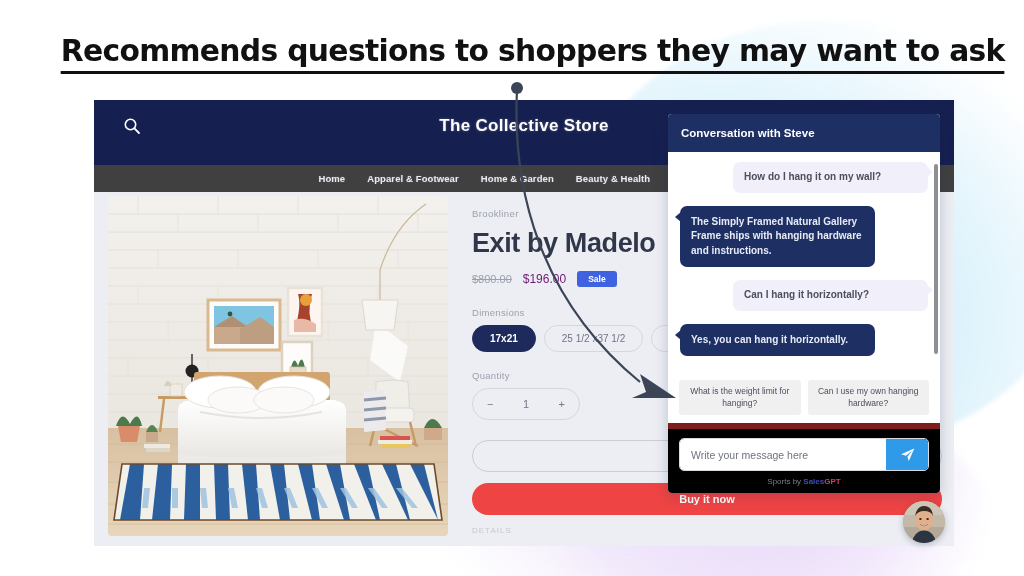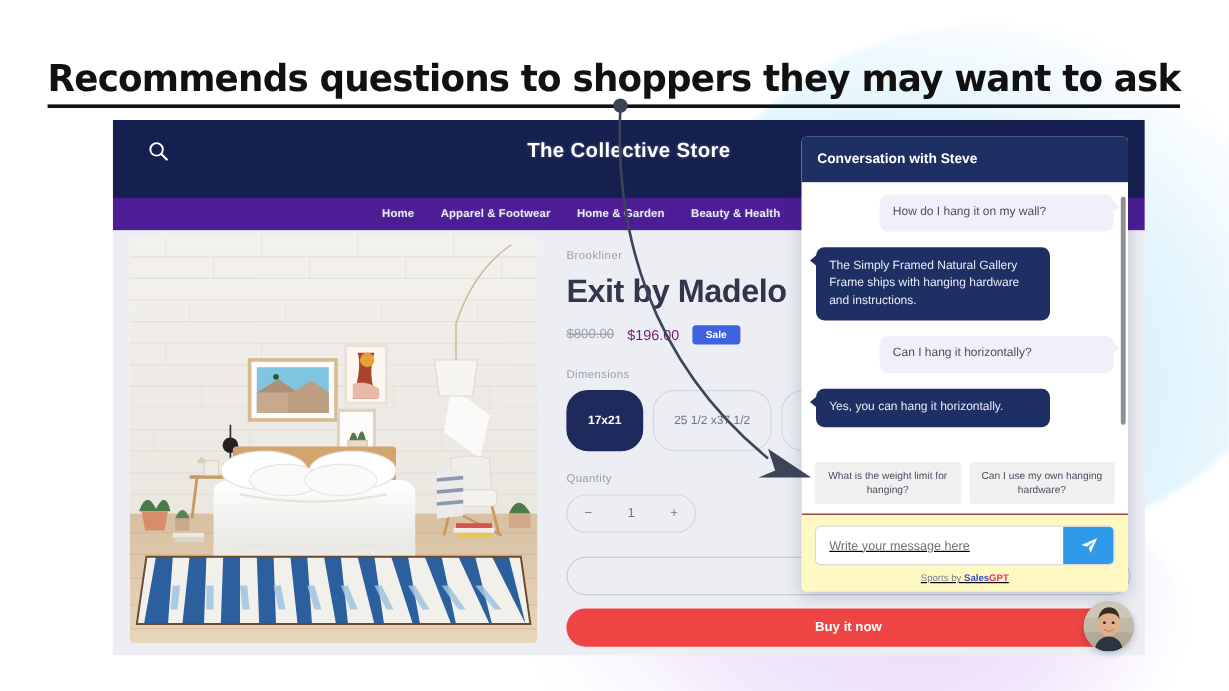--- a/index.html
+++ b/index.html
@@ -33,22 +33,22 @@
     left: 420px; bottom: -80px;
     width: 420px; height: 240px;
     border-radius: 50%;
     background: radial-gradient(ellipse at 50% 20%, #ece2fa 0%, rgba(255,255,255,0) 70%);
     filter: blur(6px);
   }
 
   
   #headline {
     position: absolute;
-    left: 0; right: 0; top: 48px;
-    text-align: center;
+    left: 0; right: 0; top: 32px;
+    text-align: right;
     z-index: 6;
   }
   #headline .h-text {
     display: inline-block;
     font-family: "DejaVu Sans", sans-serif;
     font-size: 31px;
     font-weight: 700;
     letter-spacing: -0.7px;
     color: #111111;
     border-bottom: 3px solid #111111;
@@ -79,21 +79,21 @@
     font-weight: 700;
     letter-spacing: 0.3px;
     text-shadow: 0 0 3px rgba(255,255,255,.25);
   }
   #search-icon-wrap {
     position: absolute; left: 28px; top: 16px;
     width: 20px; height: 20px;
   }
   #store-navbar {
     height: 27px;
-    background: #4c1d95;
+    background: #404040;
     display: flex;
     justify-content: center;
     align-items: center;
     gap: 22px;
     padding-left: 60px;
   }
   .nav-link {
     color: #e8ebf5;
     font-size: 9.5px;
     font-weight: 700;
@@ -132,21 +132,21 @@
   #price-old { font-size: 11px; color: #9ba0ad; text-decoration: line-through; }
   #price-new { font-size: 12px; color: #701a75; }
   #sale-badge {
     background: #3f62e0; color: #fff; font-size: 8.5px; font-weight: 700;
     padding: 3px 11px; border-radius: 3px;
   }
   .field-label { font-size: 9.5px; color: #9ba0ad; margin-bottom: 7px; letter-spacing: .3px; }
   #dimension-chips { display: flex; gap: 8px; margin-bottom: 18px; }
   .dim-chip {
     border: 1px solid #d3d7e0; border-radius: 18px;
-    padding: 19px 17px; font-size: 10px; color: #6e7489; background: transparent;
+    padding: 7px 17px; font-size: 10px; color: #6e7489; background: transparent;
     white-space: nowrap;
   }
   .dim-chip.selected { background: #1e2a5c; color: #fff; border-color: #1e2a5c; font-weight: 700; }
   #qty-stepper {
     width: 108px; height: 32px; border: 1px solid #d3d7e0; border-radius: 18px;
     display: flex; align-items: center; justify-content: space-between;
     padding: 0 14px; margin-bottom: 20px;
   }
   #qty-stepper span { font-size: 11px; color: #72788c; }
   .cta {
@@ -173,21 +173,21 @@
   }
   #chat-header {
     height: 38px; background: #1e2f63; color: #fff;
     display: flex; align-items: center; padding-left: 13px;
     font-size: 11.5px; font-weight: 700; flex: 0 0 auto;
   }
   #chat-scroll {
     flex: 1 1 auto; position: relative; padding: 10px 12px 4px 12px;
     overflow: hidden; background: #fff;
   }
-  .msg { max-width: 195px; font-size: 10px; line-height: 1.45; margin-bottom: 13px; position: relative; }
+  .msg { max-width: 195px; font-size: 10px; line-height: 1.45; margin-bottom: 13px; position: relative; font-weight: bold; }
   .msg.user {
     margin-left: auto; background: #f1effa; color: #4b4f5e;
     border-radius: 7px; padding: 8px 11px;
   }
   .msg.user::after {
     content: ""; position: absolute; right: -5px; top: 5px;
     border-left: 6px solid #f1effa;
     border-top: 5px solid transparent; border-bottom: 5px solid transparent;
   }
   .msg.bot {
@@ -205,23 +205,22 @@
   }
   #suggestions {
     display: flex; gap: 7px; padding: 2px 11px 8px 11px; flex: 0 0 auto;
   }
   .suggestion-chip {
     flex: 1; background: #f0f0f0; border-radius: 3px;
     padding: 6px 4px; font-size: 8.5px; color: #4b4f5e;
     text-align: center; line-height: 1.35;
   }
   #composer-area {
-    flex: 0 0 auto; padding: 0 11px 5px 11px; background: #fef9c3;
-    border-top: 1px solid #7f1d1d;
-    text-decoration: underline;
+    flex: 0 0 auto; padding: 0 11px 5px 11px; background: #000000;
+    border-top: 6px solid #7f1d1d;
   }
   #composer {
     display: flex; align-items: stretch; height: 33px; margin-top: 9px;
     border: 1px solid #d8dadf; border-radius: 5px; overflow: hidden;
   }
   #message-input {
     flex: 1; border: none; outline: none; padding: 0 11px;
     font-family: "Liberation Sans", sans-serif; font-size: 10.5px; color: #4b4f5e;
     background: #fff;
   }

